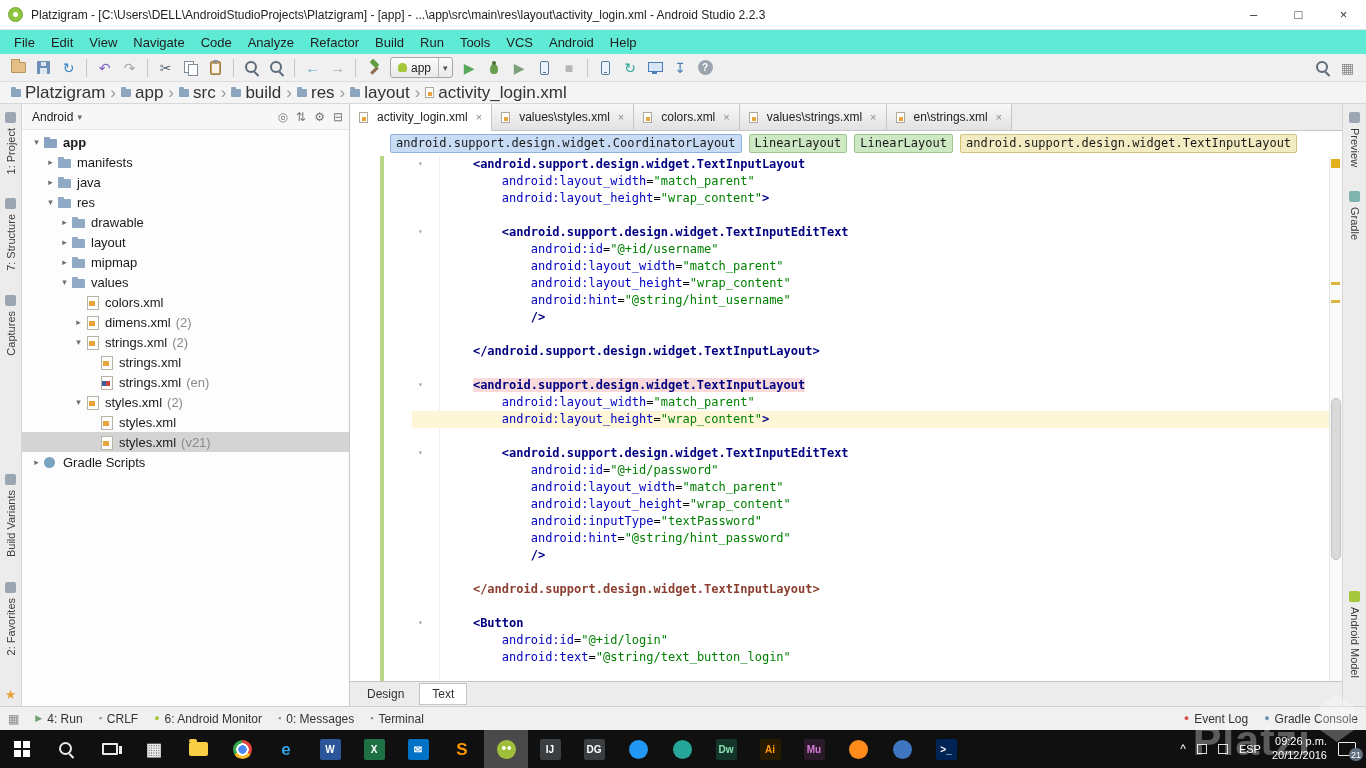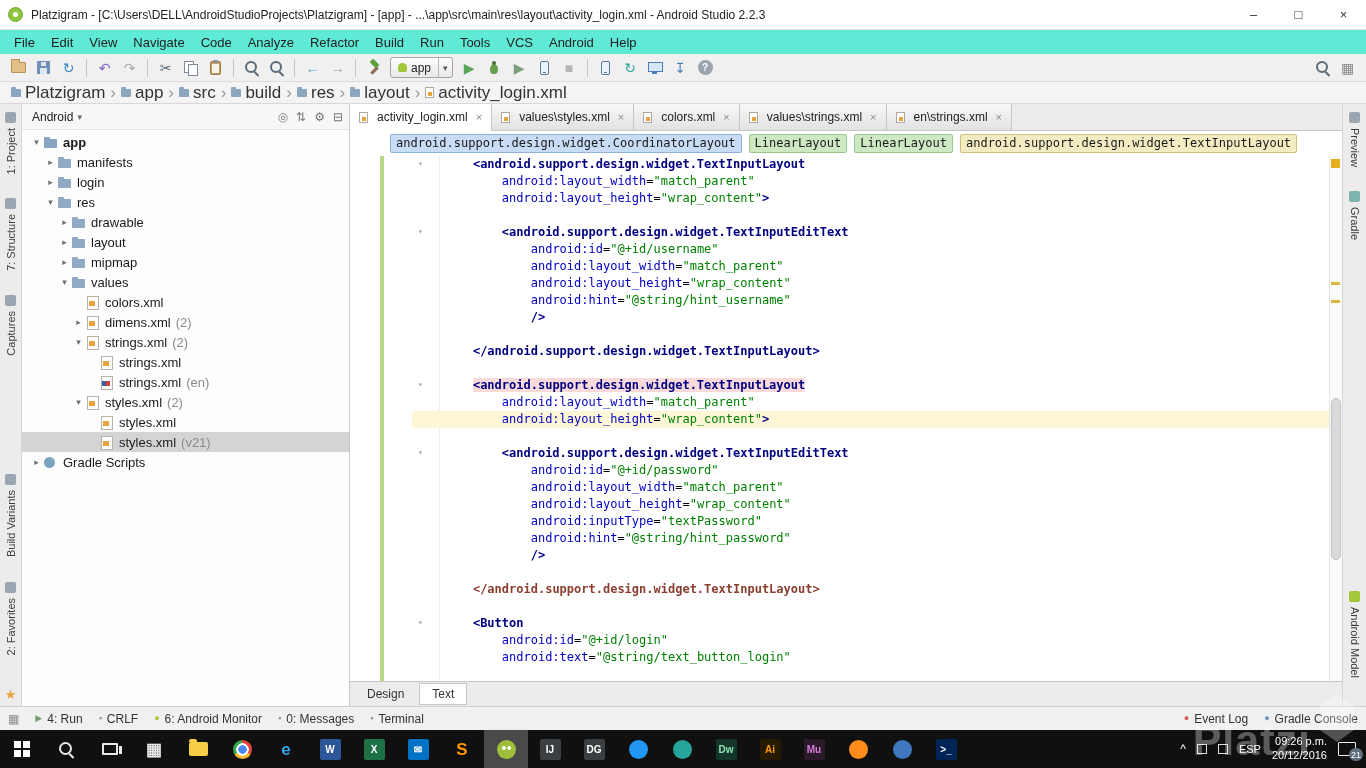--- a/index.html
+++ b/index.html
@@ -350,21 +350,21 @@
             <span class="tlabel b">app</span>
           </div>
           <div class="trow" style="padding-left: 22px;">
             <span class="arrow">▸</span>
             <span class="ti ti-folder"></span>
             <span class="tlabel">manifests</span>
           </div>
           <div class="trow" style="padding-left: 22px;">
             <span class="arrow">▸</span>
             <span class="ti ti-folder"></span>
-            <span class="tlabel">login</span>
+            <span class="tlabel">java</span>
           </div>
           <div class="trow" style="padding-left: 22px;">
             <span class="arrow">▾</span>
             <span class="ti ti-folder"></span>
             <span class="tlabel">res</span>
           </div>
           <div class="trow" style="padding-left: 36px;">
             <span class="arrow">▸</span>
             <span class="ti ti-folder"></span>
             <span class="tlabel">drawable</span>

